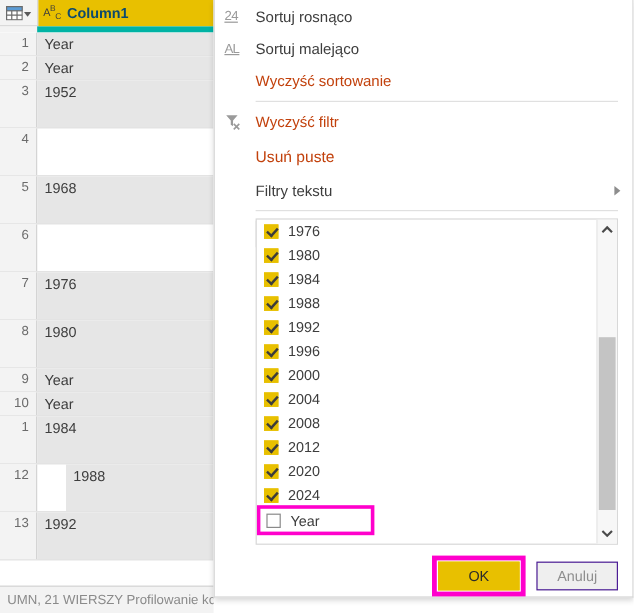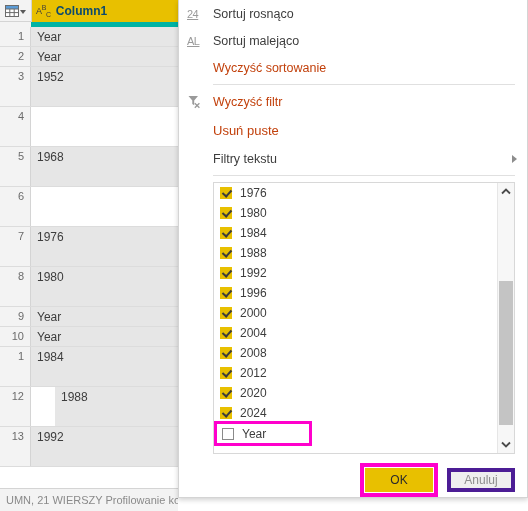--- a/index.html
+++ b/index.html
@@ -319,21 +319,21 @@
   .btn-ok {
     background: #e8c000;
     border: 1px solid #e8c000;
     color: #2b2b2b;
     outline: 4px solid #ff00cc;
     outline-offset: 1px;
     margin-right: 6px;
   }
   .btn-cancel {
     background: #efefef;
-    border: 4px solid #4c1d95;
+    border: 1px solid #4c1d95;
     color: #8e8e8e;
   }
 </style>
 </head>
 <body>
 
 <div id="grid">
 
   <div class="grid-header">
     <div class="hdr-corner">

